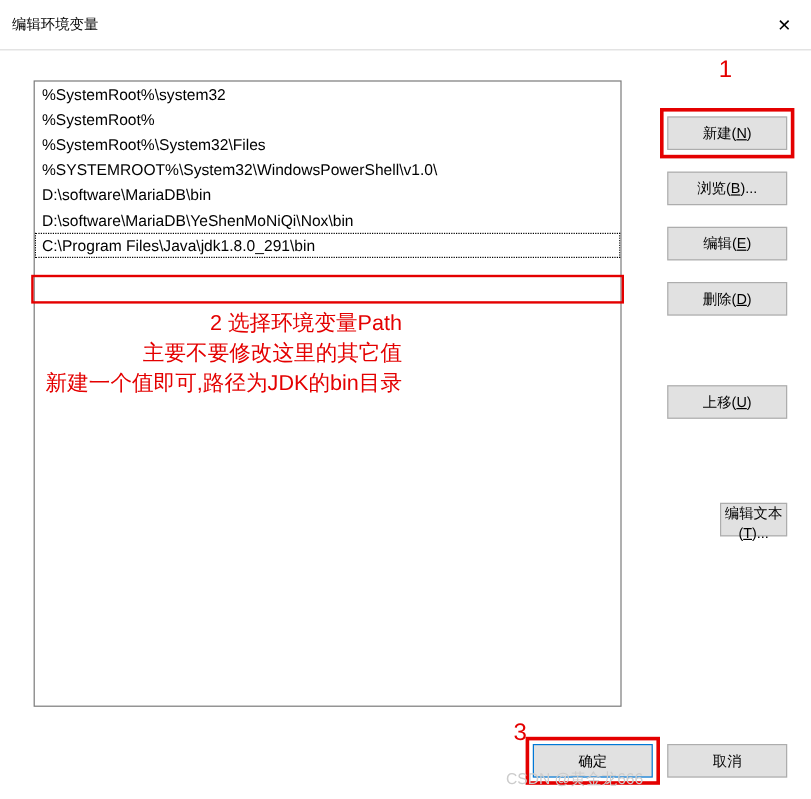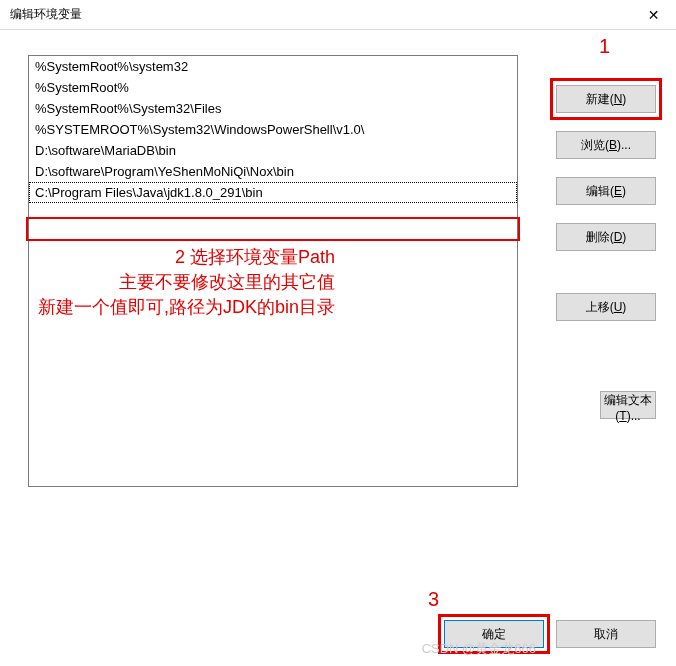--- a/index.html
+++ b/index.html
@@ -1,26 +1,26 @@
 <!DOCTYPE html>
 <html><head>
   <meta charset="utf-8">
   <style>
     * { box-sizing: border-box; margin: 0; padding: 0; }
     body { font-family: "Microsoft YaHei", "Segoe UI", sans-serif; font-size: 12px; background: #fff; width: 676px; height: 666px; position: relative; }
-    .titlebar { height: 30px; display: flex; align-items: center; justify-content: space-between; padding: 0 0 0 10px; border-bottom: 1px solid #ddd; }
+    .titlebar { height: 42px; display: flex; align-items: center; justify-content: space-between; padding: 0 0 0 10px; border-bottom: 1px solid #ddd; }
     .close-btn { width: 45px; height: 30px; display: flex; align-items: center; justify-content: center; font-size: 14px; cursor: pointer; }
     .content { position: relative; padding: 25px 20px 20px 28px; }
-    .listbox { width: 490px; height: 432px; border: 1px solid #7a7a7a; background: #fff; overflow: hidden; }
+    .listbox { width: 490px; height: 522px; border: 1px solid #7a7a7a; background: #fff; overflow: hidden; }
     .list-item { padding: 3px 6px; font-size: 13px; color: #000; white-space: nowrap; }
     .list-item.selected { outline: 1px dotted #000; outline-offset: -1px; }
     .highlight-item { position: absolute; border: 2px solid #e40000; }
     .sidebar { position: absolute; right: 20px; top: 55px; width: 100px; display: flex; flex-direction: column; gap: 18px; }
     .win-btn { height: 28px; background: #e1e1e1; border: 1px solid #adadad; font-size: 12px; cursor: pointer; font-family: inherit; }
-    .gap-large { margin-top: 24px; }
+    .gap-large { margin-top: 40px; }
     .gap-xlarge { margin-top: 52px; margin-left: 44px; }
     .annotation { position: absolute; color: #e40000; font-size: 18px; font-weight: normal; line-height: 1.4; pointer-events: none; }
     .annotation-num { font-size: 20px; }
     .highlight-btn { position: absolute; border: 3px solid #e40000; pointer-events: none; }
     .footer { position: absolute; bottom: 18px; right: 20px; display: flex; gap: 12px; }
     .footer .win-btn { width: 100px; }
     .watermark { position: absolute; bottom: 8px; right: 140px; color: #ccc; font-size: 13px; pointer-events: none; text-align: center; }
     u { text-decoration: underline; }
   </style>
 </head>
@@ -33,21 +33,21 @@
   </div>
 </div>
 
 <div class="content">
   <div class="listbox">
     <div class="list-item">%SystemRoot%\system32</div>
     <div class="list-item">%SystemRoot%</div>
     <div class="list-item">%SystemRoot%\System32\Files</div>
     <div class="list-item">%SYSTEMROOT%\System32\WindowsPowerShell\v1.0\</div>
     <div class="list-item">D:\software\MariaDB\bin</div>
-    <div class="list-item">D:\software\Program\YeShenMoNiQi\Nox\bin</div>
+    <div class="list-item">D:\software\MariaDB\YeShenMoNiQi\Nox\bin</div>
     <div class="list-item selected">C:\Program Files\Java\jdk1.8.0_291\bin</div>
   </div>
 
   <div class="highlight-item" style="left:26px; top:187px; width:494px; height:24px;"></div>
 
   <div class="sidebar">
     <button class="win-btn"><span>新建(<u>N</u>)</span></button>
     <button class="win-btn"><span>浏览(<u>B</u>)...</span></button>
     <button class="win-btn"><span>编辑(<u>E</u>)</span></button>
     <button class="win-btn"><span>删除(<u>D</u>)</span></button>

